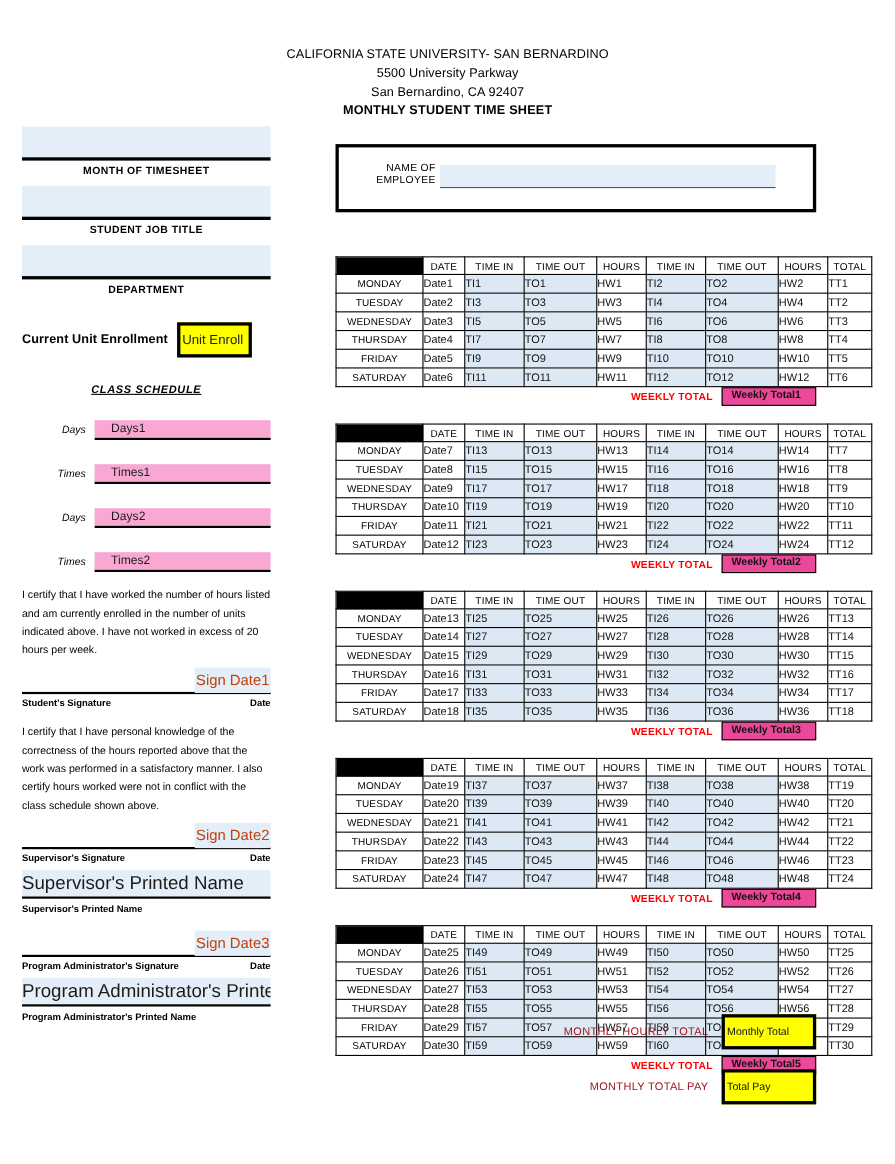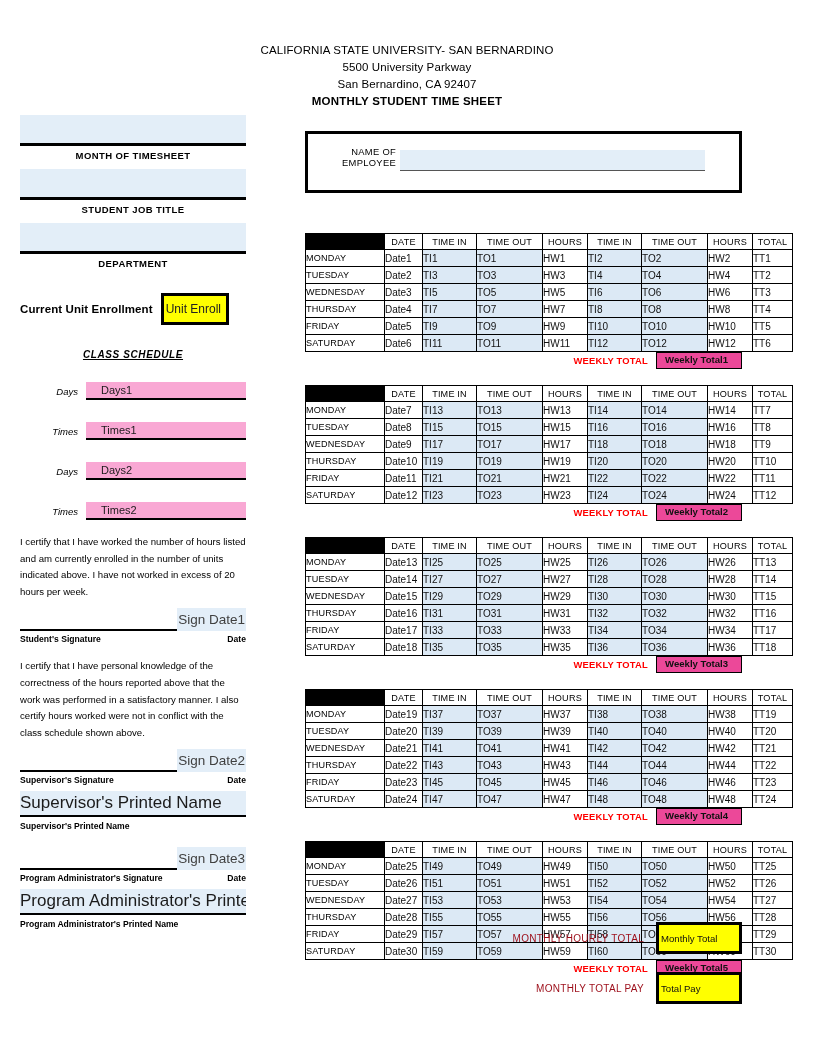--- a/index.html
+++ b/index.html
@@ -40,21 +40,21 @@
   .cs-inputwrap{flex:1;}
   .cs-input{background:#f9a8d4;height:16px;font-size:11px;line-height:16px;padding-left:15px;color:#1b1b1b;white-space:nowrap;overflow:hidden;}
   .cs-rule{border-bottom:2.5px solid #000;}
 
   .certify{font-size:9.6px;line-height:16.6px;margin-top:14px;}
 
   .sig-block{margin-top:10px;}
   .sig-val{
     text-align:right;background:transparent;height:19px;
   }
-  .sig-val span{background:#e3eef8;font-size:13.5px;color:#404040;padding:4px 1px;}
+  .sig-val span{background:#e3eef8;font-size:13.5px;color:#c2410c;padding:4px 1px;}
   .sig-rule{border-bottom:2.5px solid #000;}
   .sig-caps{display:flex;justify-content:space-between;font-size:8.6px;font-weight:bold;padding-top:3px;}
 
   .printed-val{
     background:#e3eef8;height:24px;width:226px;box-sizing:border-box;
     font-size:17px;line-height:24px;color:#1b1b1b;white-space:nowrap;overflow:hidden;
   }
   .printed-rule{border-bottom:2.5px solid #000;}
   .printed-cap{font-size:8.6px;font-weight:bold;padding-top:4px;}
 
@@ -68,21 +68,21 @@
   .emp-r2{position:absolute;left:0;top:46px;width:100%;display:flex;align-items:flex-end;}
 
   
   table.ts{border-collapse:collapse;table-layout:fixed;width:437px;font-size:9.6px;}
   table.ts td,table.ts th{border:1.1px solid #000;height:16px;padding:0;}
   table.ts thead th{
     background:#fff;text-align:center;font-weight:normal;font-size:9.1px;
     letter-spacing:.2px;height:15px;
   }
   table.ts thead th.blk{background:#000;border:1.1px solid #000;}
-  td.day{text-align:left;font-size:9.1px;letter-spacing:.15px;}
+  td.day{text-align:center;font-size:9.1px;letter-spacing:.15px;}
   td.inp{background:#dce9f5;font-size:10px;padding-left:1px;white-space:nowrap;overflow:hidden;color:#111;}
   td.calc{background:#fff;font-size:10px;padding-left:1px;white-space:nowrap;overflow:hidden;color:#111;}
 
   .wk-total-row{display:flex;align-items:center;justify-content:flex-end;height:17px;margin-top:0px;}
   .wk-total-lab{
     font-size:9.4px;font-weight:bold;color:#ff0000;letter-spacing:.2px;
     padding-right:8px;
   }
   .wk-total-val{
     background:#ec4899;border:1.6px solid #000;box-sizing:border-box;

